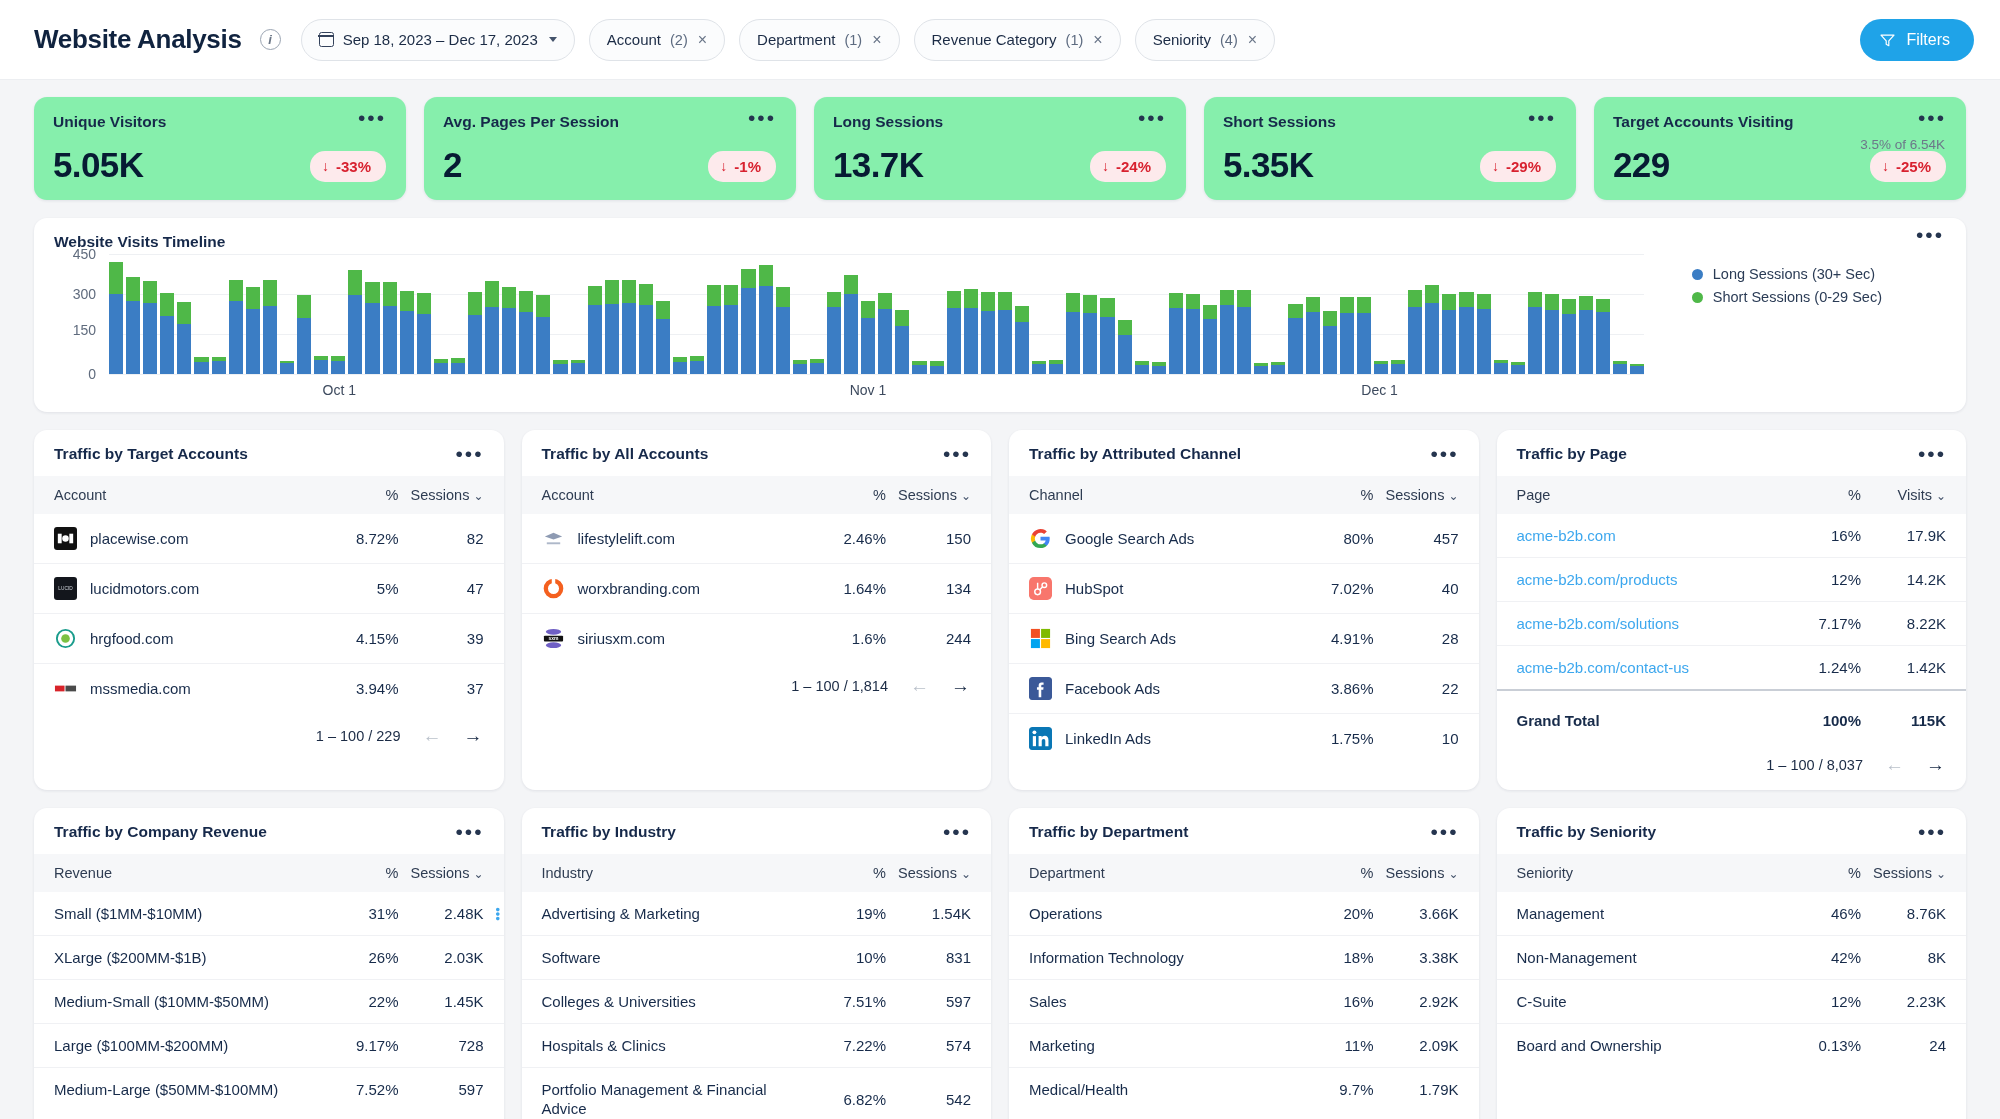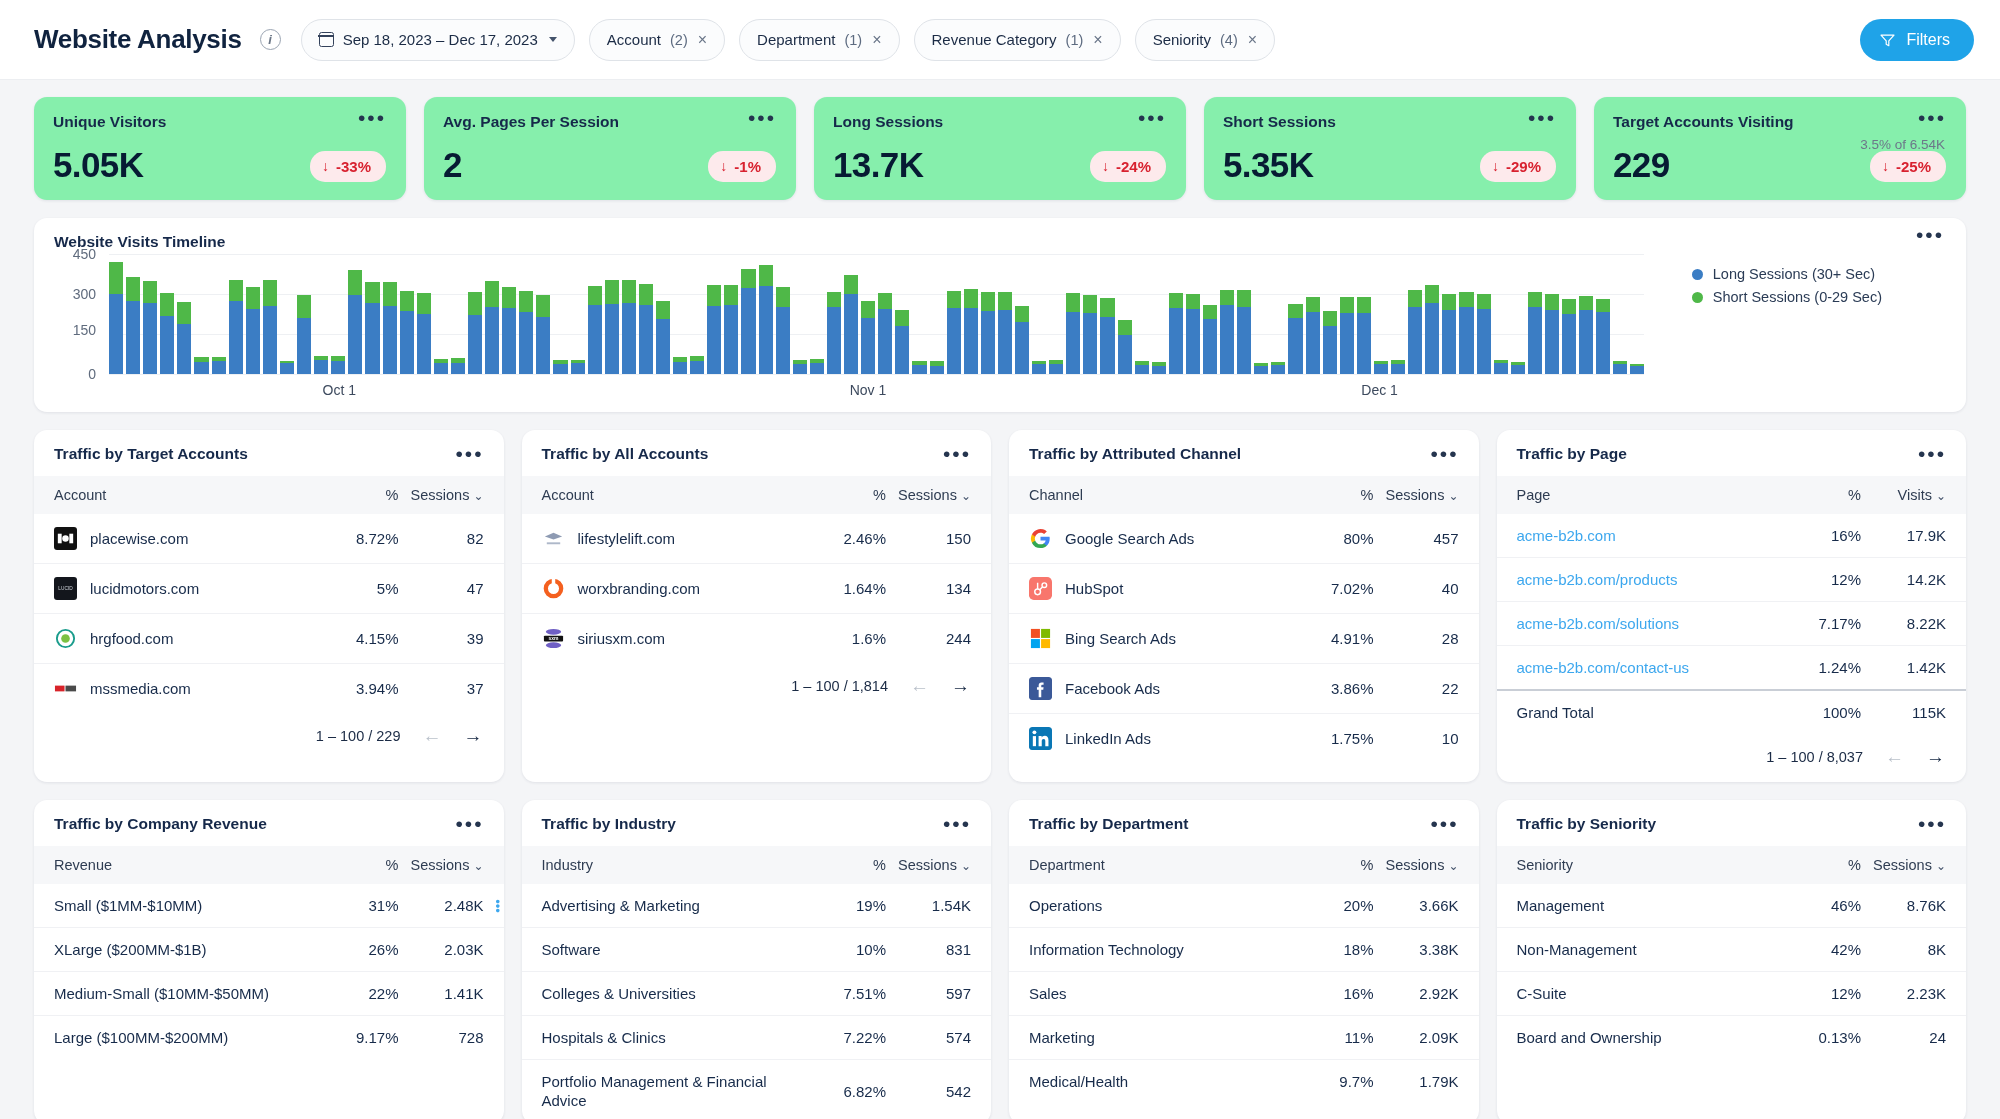--- a/index.html
+++ b/index.html
@@ -114,21 +114,21 @@
   }
   tbody td.first { text-align: left; padding-left: 20px; }
   tbody td.val { padding-right: 20px; position: relative; }
   tbody tr:last-child td { border-bottom: none; }
   .name-cell { display: flex; align-items: center; gap: 13px; }
   .logo { width: 23px; height: 23px; border-radius: 3px; flex: none; overflow: hidden; }
   .link { color: #3ca7ee; }
   .pager { display: flex; align-items: center; justify-content: flex-end; gap: 22px; padding: 12px 21px 14px 0; font-size: 14.5px; color: #1b2b45; }
   .pg-prev { color: #b9c0ca; font-size: 19px; cursor: pointer; }
   .pg-next { color: #12243f; font-size: 19px; cursor: pointer; }
-  .grand td { font-weight: 400; border-top: 2px solid #c9ced6; border-bottom: none !important; padding-top: 13px; }
+  .grand td { font-weight: 700; border-top: 2px solid #c9ced6; border-bottom: none !important; padding-top: 21px; }
   .vdots { position: absolute; right: 5px; top: 50%; transform: translateY(-50%); color: #3ca7ee; font-size: 13px; line-height: 4px; letter-spacing: 0; writing-mode: vertical-rl; cursor: pointer; }
   .wrap2 { white-space: normal !important; line-height: 1.25; }
 </style>
 </head>
 <body>
 
 <div class="page">
 
   <div class="topbar">
     <div class="app-title">Website Analysis</div>
@@ -952,27 +952,32 @@
       <td class="val">2.48K<span class="vdots">•••</span></td>
     </tr>
             <tr>
       <td class="first "><span class="">XLarge ($200MM-$1B)</span></td>
       <td>26%</td>
       <td class="val">2.03K</td>
     </tr>
             <tr>
       <td class="first "><span class="">Medium-Small ($10MM-$50MM)</span></td>
       <td>22%</td>
-      <td class="val">1.41K</td>
+      <td class="val">1.45K</td>
     </tr>
             <tr>
       <td class="first "><span class="">Large ($100MM-$200MM)</span></td>
       <td>9.17%</td>
       <td class="val">728</td>
     </tr>
+            <tr>
+      <td class="first "><span class="">Medium-Large ($50MM-$100MM)</span></td>
+      <td>7.52%</td>
+      <td class="val">597</td>
+    </tr>
           </tbody>
         </table>
 
     </div>
       <div class="panel">
 
     <div class="panel-head">
       <span class="panel-title">Traffic by Industry</span>
       <span class="dots">•••</span>
     </div>

